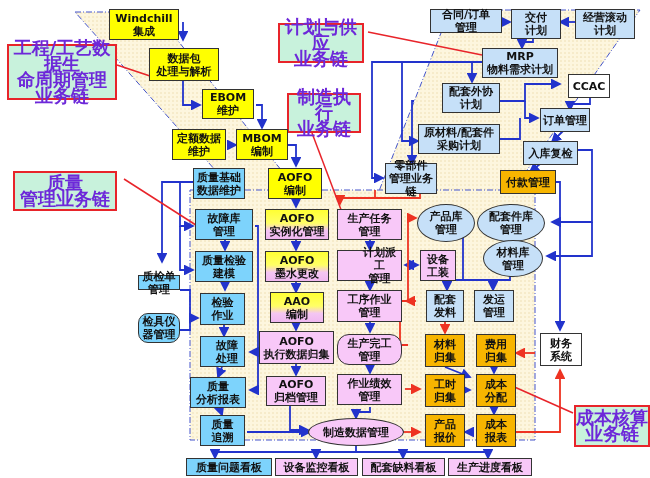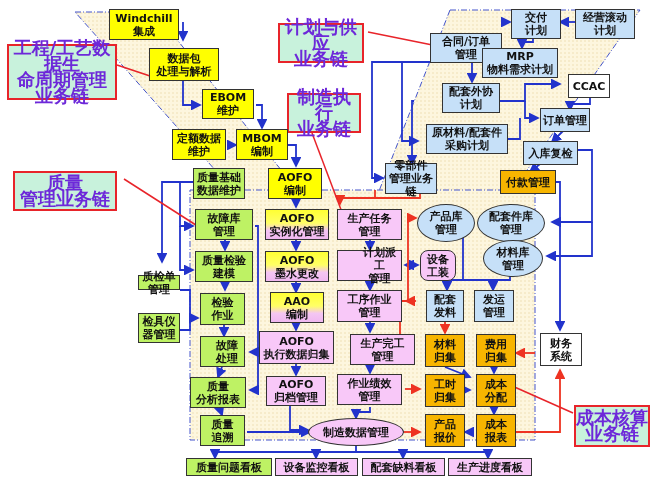--- a/index.html
+++ b/index.html
@@ -2,21 +2,21 @@
 <html><head>
 <meta charset="utf-8">
 <style>
   html,body{margin:0;padding:0;background:#fff;}
   #canvas{position:relative;width:650px;height:478px;overflow:hidden;background:#fff;font-family:"DejaVu Sans","Liberation Sans",sans-serif;}
   svg#wires{position:absolute;left:0;top:0;width:650px;height:478px;}
   .box{position:absolute;box-sizing:border-box;border:1.5px solid #333;display:flex;align-items:center;justify-content:center;text-align:center;font-size:11px;font-weight:bold;line-height:13px;color:#111;white-space:pre-line;}
   .y{background:#ffff00;}
   .yp{background:linear-gradient(#ffff33 0%,#ffff66 45%,#f4c6f2 70%,#f0b8f0 100%);}
   .p{background:#f8c8f8;}
-  .o{background:#bef264;}
+  .o{background:#7dd3fc;}
   .b{background:#c6e0f8;}
   .g{background:#f7b500;}
   .w{background:#fff;}
   .ell{border-radius:50%;}
   .label{position:absolute;box-sizing:border-box;border:2px solid #e8242a;background:#c8f2dc;color:#6d28d9;font-weight:bold;display:flex;align-items:center;justify-content:center;text-align:center;font-size:18px;line-height:16px;white-space:pre-line;}
 </style>
 </head>
 <body>
 
 <div id="canvas">
@@ -157,42 +157,42 @@
 归档管理</div>
 
 <div class="box o" style="left:193px;top:168px;width:52px;height:31px;">质量基础
 数据维护</div>
 <div class="box o" style="left:195px;top:209px;width:58px;height:31px;">故障库
 管理</div>
 <div class="box o" style="left:195px;top:251px;width:58px;height:31px;">质量检验
 建模</div>
 <div class="box o" style="left:138px;top:275px;width:42px;height:15px;">质检单
 管理</div>
-<div class="box o" style="left:138px;top:313px;width:42px;height:30px;">检具仪
+<div class="box o" style="left:138px;top:313px;width:42px;height:30px;border-radius:10px;">检具仪
 器管理</div>
 <div class="box o" style="left:200px;top:293px;width:45px;height:32px;">检验
 作业</div>
 <div class="box o" style="left:200px;top:336px;width:45px;height:31px;padding-left:9px;">故障
 处理</div>
 <div class="box o" style="left:190px;top:377px;width:56px;height:31px;">质量
 分析报表</div>
 <div class="box o" style="left:200px;top:415px;width:45px;height:31px;">质量
 追溯</div>
 
 <div class="box p" style="left:337px;top:209px;width:65px;height:31px;">生产任务
 管理</div>
 <div class="box p" style="left:337px;top:250px;width:65px;height:31px;padding-left:20px;">计划派工
 管理</div>
 <div class="box p" style="left:337px;top:290px;width:65px;height:32px;">工序作业
 管理</div>
-<div class="box p" style="left:350px;top:334px;width:65px;height:31px;">生产完工
+<div class="box p" style="left:337px;top:334px;width:65px;height:31px;border-radius:12px;">生产完工
 管理</div>
 <div class="box p" style="left:337px;top:374px;width:65px;height:31px;">作业绩效
 管理</div>
-<div class="box p" style="left:420px;top:250px;width:36px;height:31px;border-radius:8px;">设备
+<div class="box p" style="left:420px;top:250px;width:36px;height:31px;">设备
 工装</div>
 <div class="box b" style="left:426px;top:290px;width:38px;height:32px;">配套
 发料</div>
 <div class="box b" style="left:474px;top:290px;width:40px;height:32px;">发运
 管理</div>
 <div class="box b ell" style="left:417px;top:204px;width:58px;height:38px;">产品库
 管理</div>
 <div class="box b ell" style="left:477px;top:204px;width:68px;height:38px;">配套件库
 管理</div>
 <div class="box b ell" style="left:483px;top:240px;width:60px;height:37px;">材料库
@@ -207,31 +207,31 @@
 归集</div>
 <div class="box g" style="left:476px;top:374px;width:40px;height:33px;">成本
 分配</div>
 <div class="box g" style="left:425px;top:414px;width:40px;height:33px;">产品
 报价</div>
 <div class="box g" style="left:476px;top:414px;width:40px;height:33px;">成本
 报表</div>
 <div class="box w" style="left:540px;top:333px;width:42px;height:33px;">财务
 系统</div>
 
-<div class="box b" style="left:430px;top:9px;width:72px;height:30px;margin-top:24px;">合同/订单
+<div class="box b" style="left:430px;top:9px;width:72px;height:24px;">合同/订单
 管理</div>
 <div class="box b" style="left:511px;top:9px;width:50px;height:30px;">交付
 计划</div>
 <div class="box b" style="left:575px;top:9px;width:60px;height:30px;">经营滚动
 计划</div>
 <div class="box b" style="left:482px;top:48px;width:76px;height:30px;">MRP
 物料需求计划</div>
 <div class="box b" style="left:442px;top:83px;width:58px;height:30px;">配套外协
 计划</div>
-<div class="box b" style="left:418px;top:124px;width:82px;height:30px;margin-left:8px;">原材料/配套件
+<div class="box b" style="left:418px;top:124px;width:82px;height:30px;">原材料/配套件
 采购计划</div>
 <div class="box b" style="left:385px;top:163px;width:52px;height:31px;">零部件
 管理业务链</div>
 <div class="box w" style="left:568px;top:74px;width:42px;height:24px;">CCAC</div>
 <div class="box b" style="left:540px;top:108px;width:50px;height:24px;">订单管理</div>
 <div class="box b" style="left:523px;top:141px;width:55px;height:24px;">入库复检</div>
 <div class="box g" style="left:500px;top:170px;width:56px;height:24px;">付款管理</div>
 
 <div class="box o" style="left:186px;top:458px;width:86px;height:18px;">质量问题看板</div>
 <div class="box p" style="left:275px;top:458px;width:83px;height:18px;">设备监控看板</div>

